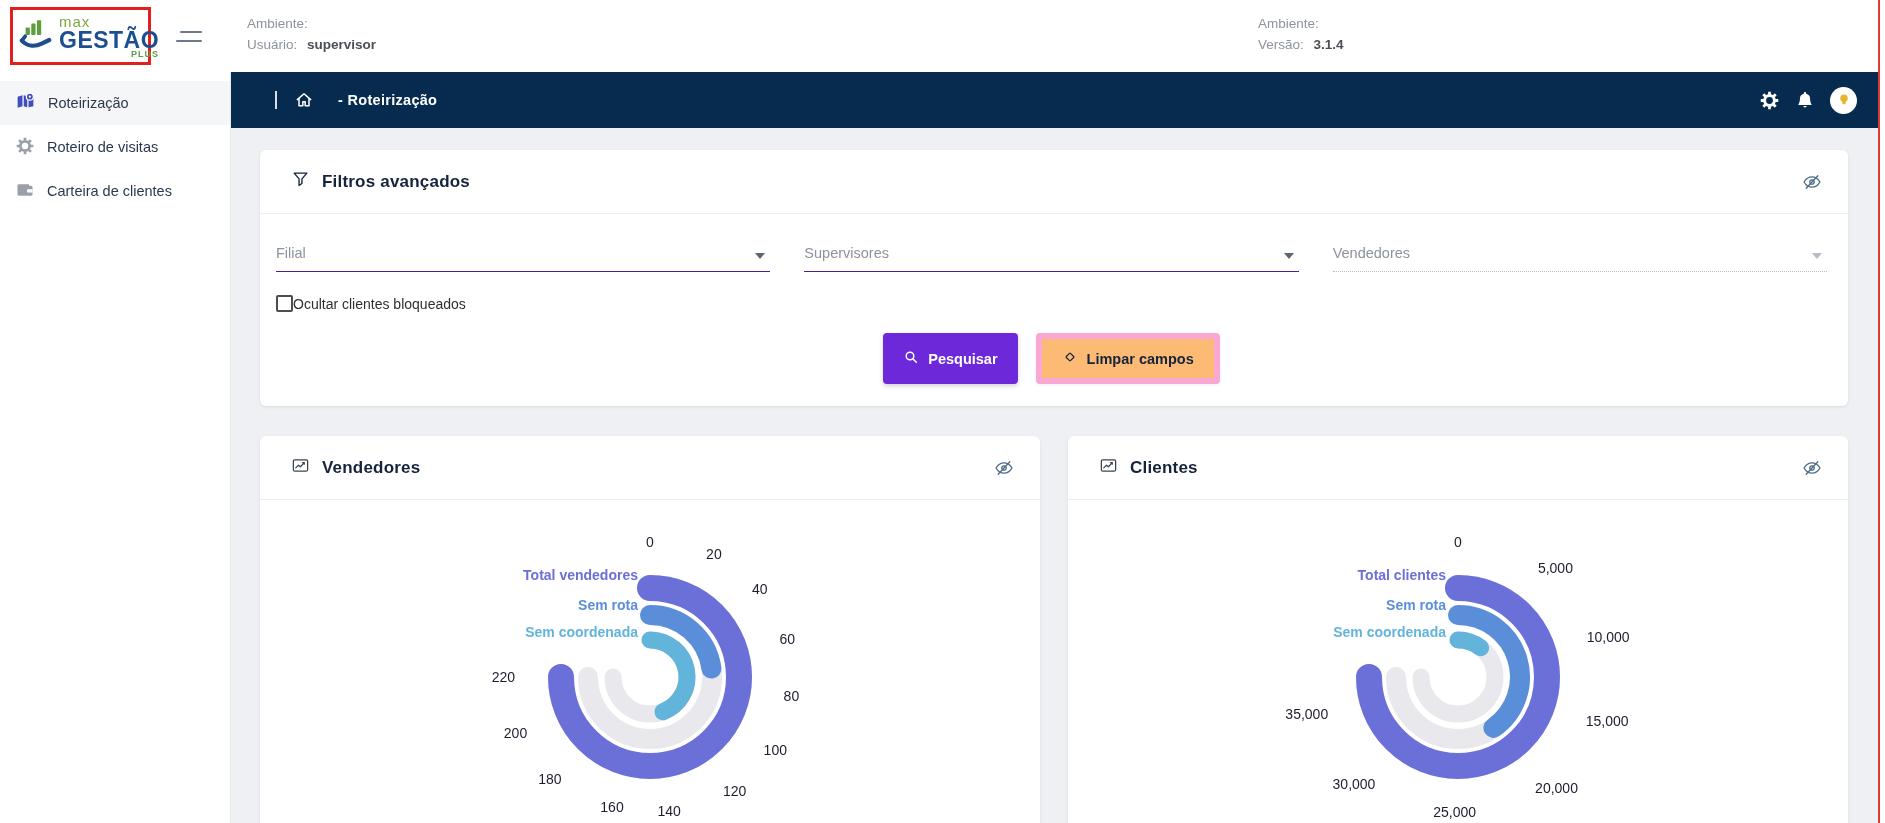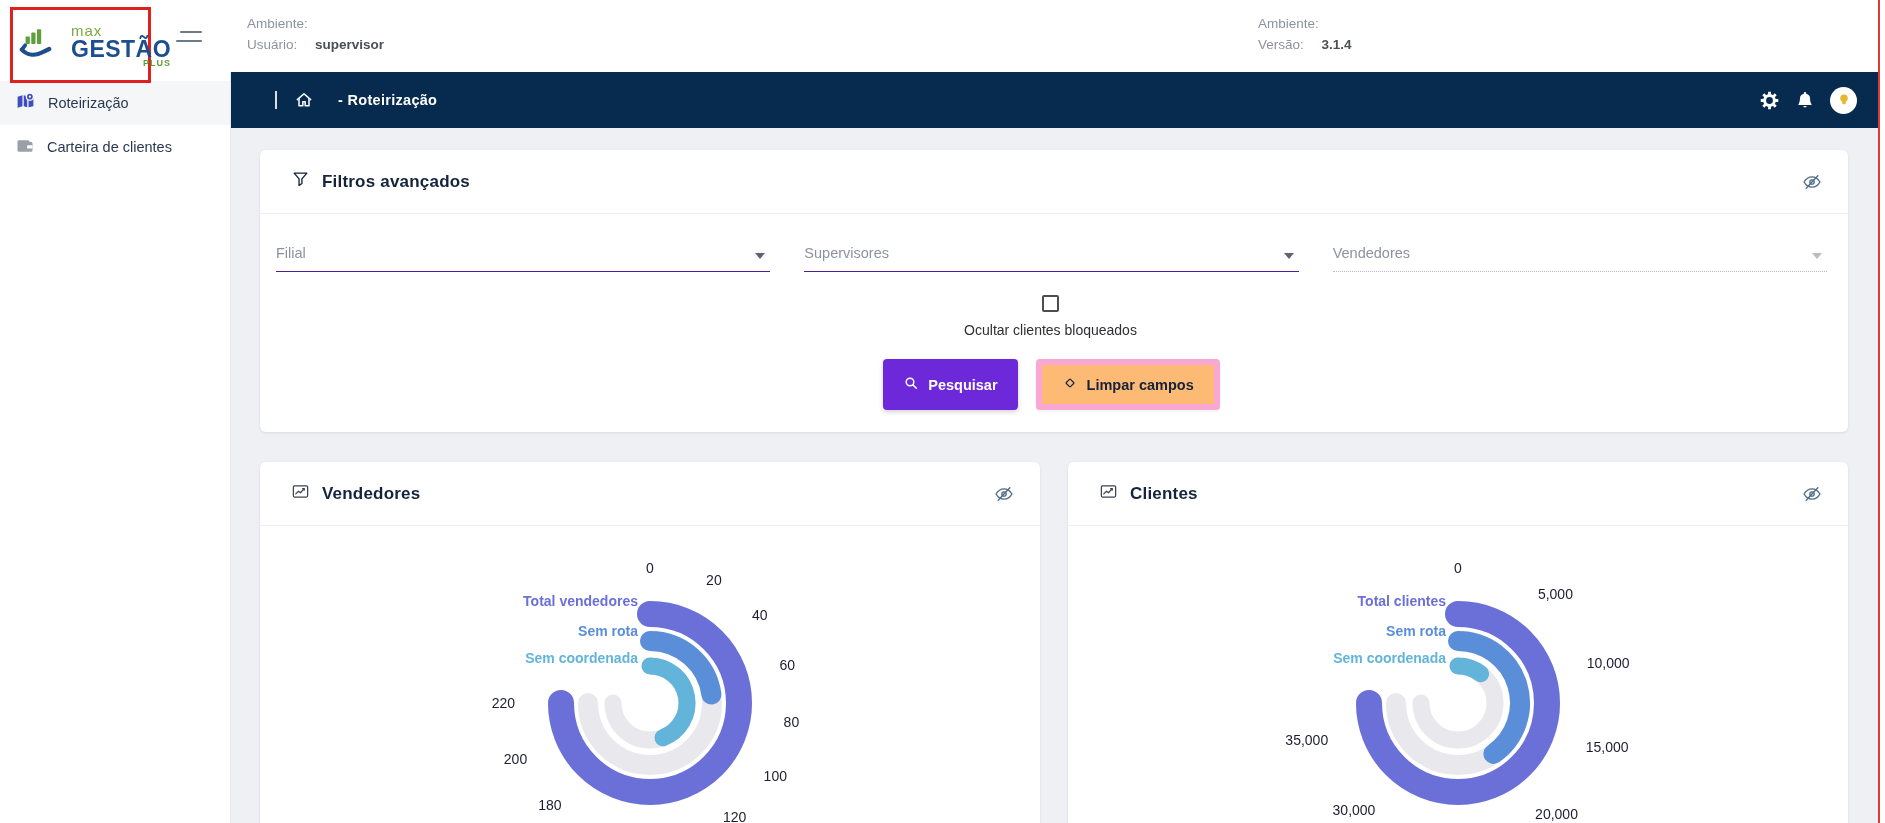--- a/index.html
+++ b/index.html
@@ -1,35 +1,35 @@
 <!DOCTYPE html>
 <html><head>
 <meta charset="utf-8">
 <style>
   * { margin:0; padding:0; box-sizing:border-box; }
   html,body { width:1885px; height:823px; overflow:hidden; }
   body { font-family:"Liberation Sans", sans-serif; background:#eef0f4; position:relative; }
 
   
   .header { position:absolute; top:0; left:0; right:0; height:72px; background:#fff; z-index:6; }
-  .logo-box { position:absolute; left:10px; top:7px; width:141px; height:76px;
-              border:3px solid #e0201e; display:flex; align-items:center; gap:18px; padding:2px 6px; background:#fff; }
+  .logo-box { position:absolute; left:10px; top:7px; width:141px; height:58px;
+              border:3px solid #e0201e; display:flex; align-items:center; gap:6px; padding:2px 6px; background:#fff; }
   .logo-text { line-height:1; }
   .logo-max { color:#7aa83f; font-size:15px; letter-spacing:1px; }
   .logo-gestao { color:#1b4f8f; font-weight:bold; font-size:23px; letter-spacing:.5px; }
   .logo-plus { color:#5f9e3c; font-weight:bold; font-size:9px; text-align:right; letter-spacing:1px; margin-top:-2px; }
   .hamburger { position:absolute; left:176px; top:26px; width:26px; height:20px; display:flex;
                flex-direction:column; justify-content:center; gap:7px; cursor:pointer; }
   .hamburger i { display:block; height:2px; background:#6b7b8d; border-radius:2px; }
   .hamburger i:first-child { width:22px; margin-left:4px; }
   .hamburger i:last-child { width:26px; }
   .env-block { position:absolute; top:13px; font-size:13.5px; color:#8d939c; line-height:21px; }
   .env-left { left:247px; }
   .env-right { left:1258px; }
-  .env-value { color:#4b4f56; font-weight:bold; margin-left:14px; }
+  .env-value { color:#4b4f56; font-weight:bold; margin-left:6px; }
 
   
   .topbar { position:absolute; top:72px; left:231px; right:0; height:56px; background:#062b4e;
             display:flex; align-items:center; padding-left:44px; z-index:5; }
   .topbar .pipe { width:2px; height:18px; background:rgba(255,255,255,.85); margin-right:17px; }
   .topbar .home { margin-right:24px; display:flex; cursor:pointer; }
   .breadcrumb { color:#fff; font-weight:bold; font-size:14.5px; letter-spacing:.3px; }
   .topbar-right { margin-left:auto; display:flex; align-items:center; gap:15px; margin-right:28px; }
   .topbar-right .icon-btn { cursor:pointer; display:flex; }
   .bulb-circle { width:27px; height:27px; border-radius:50%; background:#fff; display:flex;
@@ -53,22 +53,22 @@
 
   
   .filter-body { padding:27px 21px 16px 16px; }
   .fields { display:flex; gap:34px; }
   .field { flex:1; position:relative; border-bottom:1px solid #4c1d95; padding:4px 24px 10px 0;
            color:#8d939c; font-size:14.5px; cursor:pointer; }
   .field .arrow { position:absolute; right:5px; bottom:12px; width:0; height:0;
                   border-left:5px solid transparent; border-right:5px solid transparent; border-top:6px solid #5d6570; }
   .field.disabled { border-bottom:1px dotted #b7bdc4; cursor:default; }
   .field.disabled .arrow { border-top-color:#b7bdc4; }
-  .checkbox-row { display:flex; align-items:center; gap:10px;
-                  margin:23px 2px 0 0; font-size:14px; color:#2e2e34;flex-direction:column; }
+  .checkbox-row { display:flex; align-items:center; 
+                  margin:23px 2px 0 0; font-size:14px; color:#2e2e34; }
   .cb { width:17px; height:17px; border:2px solid #4c4c52; border-radius:2px; background:#fff; cursor:pointer; }
   .actions { display:flex; justify-content:center; gap:18px; margin-top:21px; padding-bottom:6px; }
   button { font-family:"Liberation Sans", sans-serif; font-size:14.5px; font-weight:bold;
            border-radius:4px; display:flex; align-items:center; gap:9px; cursor:pointer; padding:10px 20px; }
   .btn-primary { background:#6d28d9; color:#fff; border:none; box-shadow:0 2px 5px rgba(0,0,0,.18); }
   .btn-secondary { background:#fdba74; color:#15233d; border:6px solid #f9a8d4; box-shadow:0 1px 3px rgba(0,0,0,.07); }
 
   
   .charts-row { display:flex; gap:28px; margin-top:30px; }
   .chart-card { flex:1; height:408px; }
@@ -160,20 +160,29 @@
     <span>
       <svg width="21" height="21" viewBox="0 0 24 24">
         <path d="M3 6.5 8.5 4.8v12.7L3 19.2Z" fill="#3f4dbd"></path>
         <path d="M10 4.8l4 1.2v12.7l-4-1.2Z" fill="#3f4dbd"></path>
         <path d="M15.5 6l5.5-1.3v12.7L15.5 18.7Z" fill="#3f4dbd"></path>
         <circle cx="17" cy="6.5" r="4" fill="#3f4dbd" stroke="#fff" stroke-width="1.4"></circle>
         <circle cx="17" cy="6.5" r="1.3" fill="#fff"></circle>
       </svg>
     </span>
     <span>Roteirização</span>
+  </div>
+  <div class="side-item">
+    <span>
+      <svg width="20" height="20" viewBox="0 0 24 24" stroke="#9aa0aa" fill="none" stroke-width="3.2">
+        <circle cx="12" cy="12" r="5.6" stroke-width="3.4"></circle>
+        <path d="M12 5.5V2 M16.6 7.4l2.5-2.5 M18.5 12H22 M16.6 16.6l2.5 2.5 M12 18.5V22 M7.4 16.6l-2.5 2.5 M5.5 12H2 M7.4 7.4 4.9 4.9"></path>
+      </svg>
+    </span>
+    <span>Roteiro de visitas</span>
   </div>
   <div class="side-item">
     <span>
       <svg width="20" height="20" viewBox="0 0 24 24">
         <rect x="3" y="5" width="14" height="4" rx="1.5" fill="#9aa0aa"></rect>
         <rect x="3" y="7" width="18" height="12" rx="2" fill="#9aa0aa"></rect>
         <rect x="14.5" y="11" width="6.5" height="4" rx="1" fill="#fff"></rect>
       </svg>
     </span>
     <span>Carteira de clientes</span>

